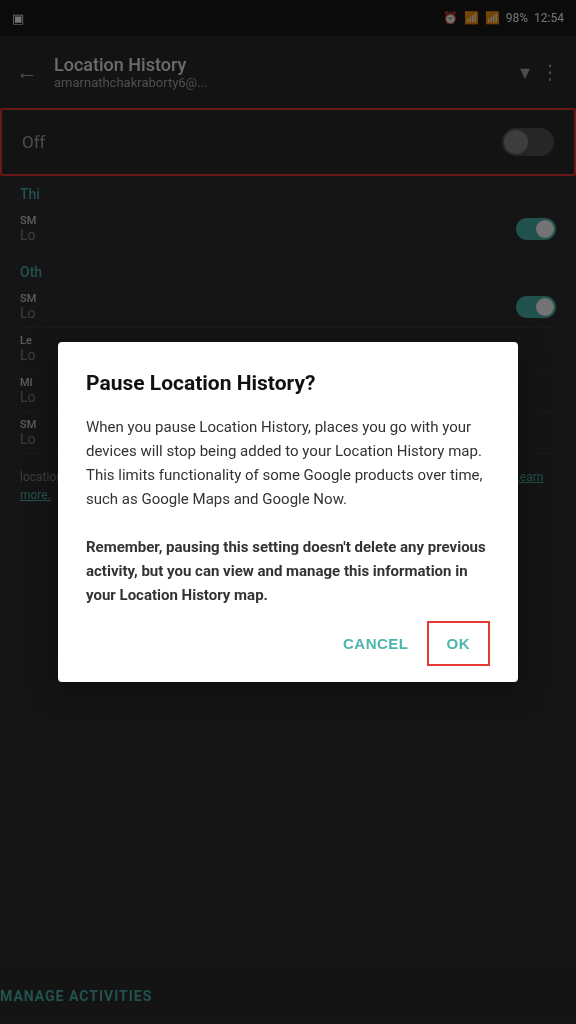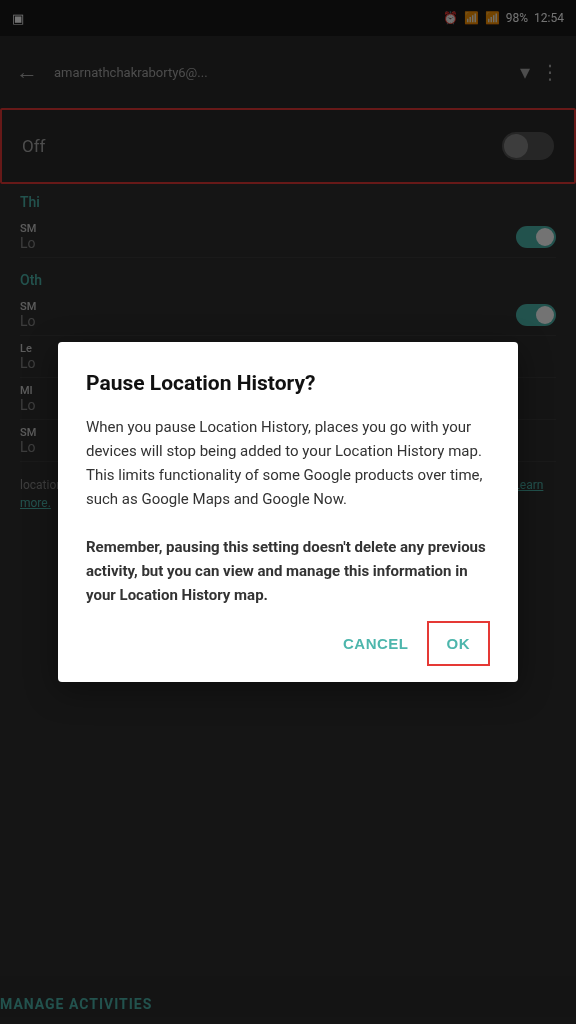--- a/index.html
+++ b/index.html
@@ -49,21 +49,21 @@
     }
     .app-bar-title-sub {
       color: #aaa;
       font-size: 13px;
     }
     .app-bar-icons { display: flex; align-items: center; gap: 10px; color: #aaa; font-size: 20px; }
 
     
     .toggle-row {
       background: #2a2a2a;
-      height: 76px;
+      height: 68px;
       display: flex;
       align-items: center;
       padding: 8px 20px;
       border: 2.5px solid #e53935;
       border-radius: 2px;
       position: relative;
       gap: 32px;
     }
     .toggle-label {
       color: #aaa;
@@ -234,20 +234,21 @@
     <span>📶</span>
     <span>📶</span>
     <span>98%</span>
     <span>12:54</span>
   </div>
 </div>
 
 <div class="app-bar">
   <span class="app-bar-back">←</span>
   <div class="app-bar-title">
+    <div class="app-bar-title-main">Location History</div>
     <div class="app-bar-title-sub">amarnathchakraborty6@...</div>
   </div>
   <div class="app-bar-icons">
     <span>▾</span>
     <span>⋮</span>
   </div>
 </div>
 
 <div class="toggle-row">
   <span class="toggle-label">Off</span>

